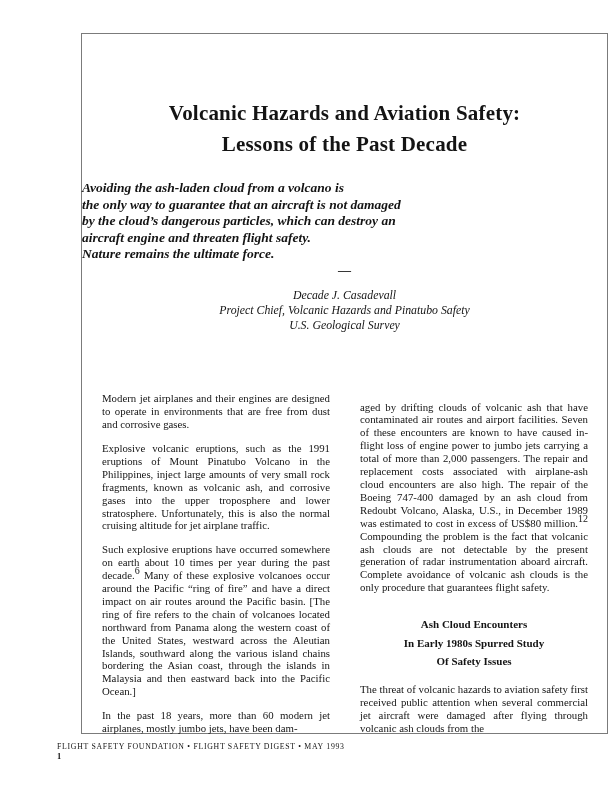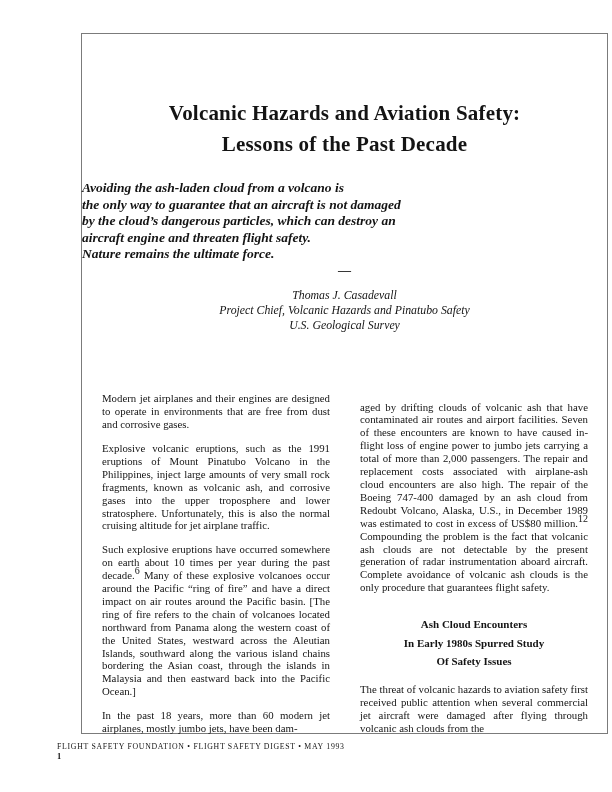--- a/index.html
+++ b/index.html
@@ -115,21 +115,21 @@
       <div>Avoiding the ash-laden cloud from a volcano is</div>
       <div>the only way to guarantee that an aircraft is not damaged</div>
       <div>by the cloud’s dangerous particles, which can destroy an</div>
       <div>aircraft engine and threaten flight safety.</div>
       <div>Nature remains the ultimate force.</div>
     </div>
 
     <div class="divider">—</div>
 
     <div class="author-block">
-      <div>Thomas J. Casadevall</div>
+      <div>Decade J. Casadevall</div>
       <div>Project Chief, Volcanic Hazards and Pinatubo Safety</div>
       <div>U.S. Geological Survey</div>
     </div>
 
     <div class="columns">
 
       <div class="col">
         <p>Modern jet airplanes and their engines are designed to operate in environments that are free from dust and corrosive gases.</p>
         <p>Explosive volcanic eruptions, such as the 1991 eruptions of Mount Pinatubo Volcano in the Philippines, inject large amounts of very small rock fragments, known as volcanic ash, and corrosive gases into the upper troposphere and lower stratosphere. Unfortunately, this is also the normal cruising altitude for jet airplane traffic.</p>
         <p><span>Such explosive eruptions have occurred somewhere on earth about 10 times per year during the past decade.</span><sup>6</sup><span> Many of these explosive volcanoes occur around the Pacific “ring of fire” and have a direct impact on air routes around the Pacific basin. [The ring of fire refers to the chain of volcanoes located northward from Panama along the western coast of the United States, westward across the Aleutian Islands, southward along the various island chains bordering the Asian coast, through the islands in Malaysia and then eastward back into the Pacific Ocean.]</span></p>

